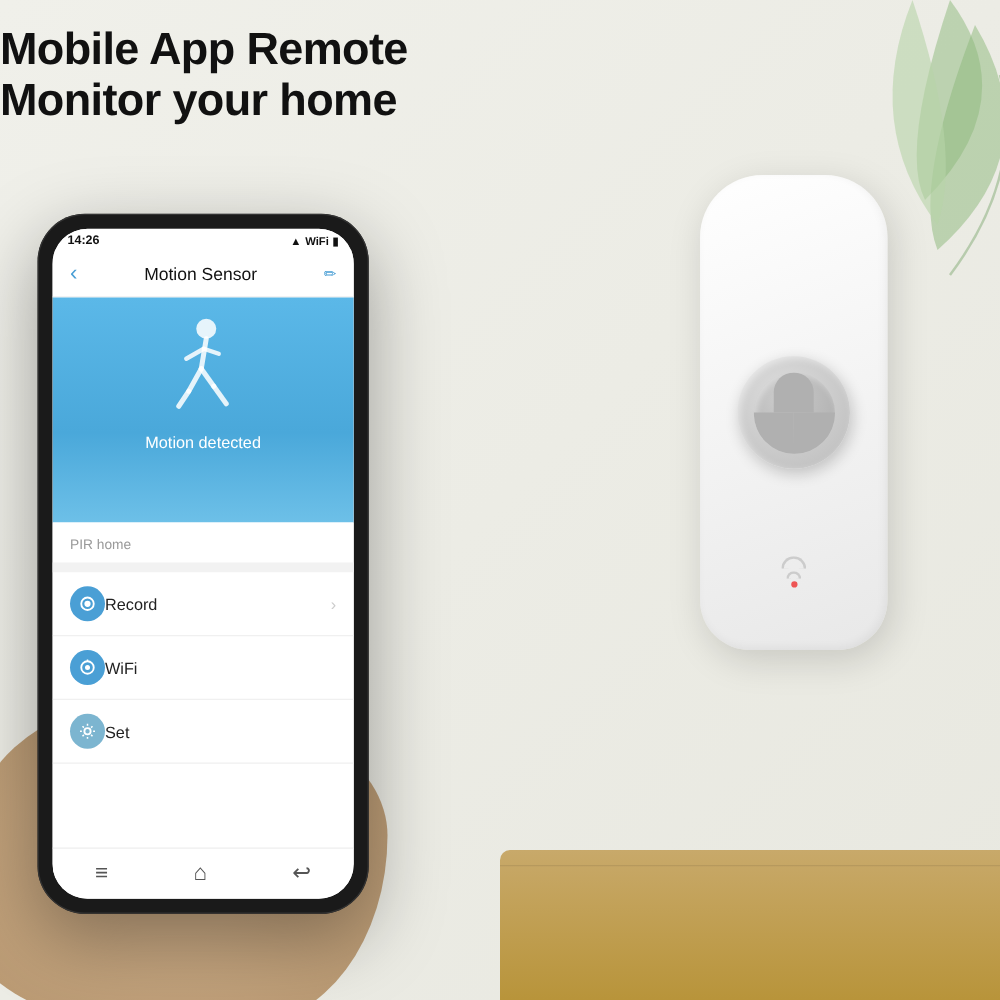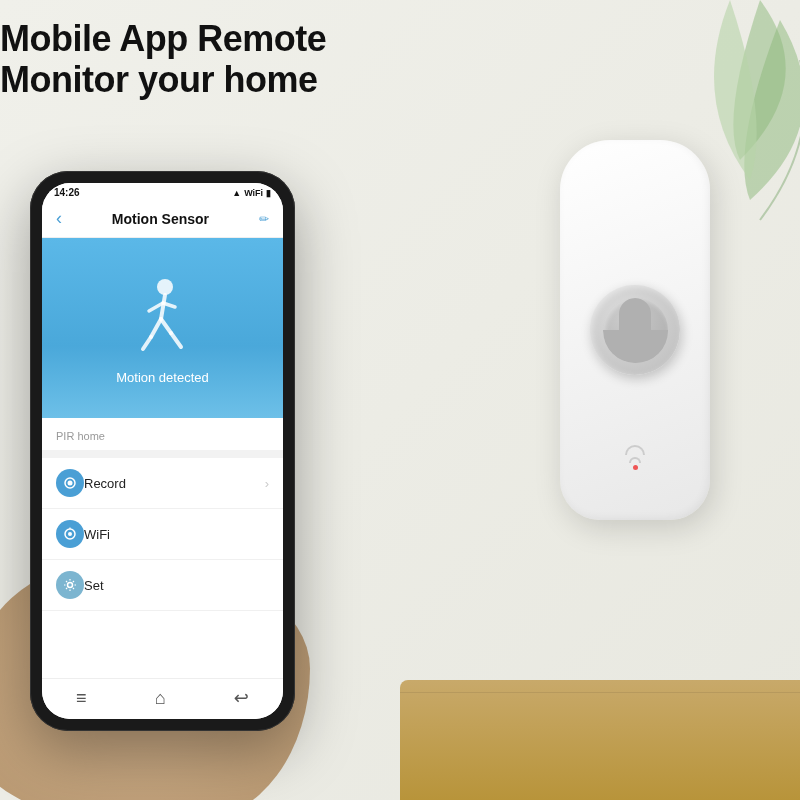--- a/index.html
+++ b/index.html
@@ -103,36 +103,36 @@
       padding: 6px 14px 8px;
       border-bottom: 1px solid #eee;
       flex-shrink: 0;
     }
     .app-header .back-btn {
       color: #4a9fd5;
       font-size: 18px;
     }
     .app-header .title {
       font-size: 14px;
-      font-weight: 700;
+      font-weight: 400;
       color: #111;
     }
     .app-header .edit-btn {
       color: #4a9fd5;
       font-size: 12px;
     }
 
     
     .motion-area {
       background: linear-gradient(180deg, #5bb8e8 0%, #4aa8da 60%, #6dc0e8 100%);
       flex: 0 0 180px;
       display: flex;
       flex-direction: column;
       align-items: center;
-      justify-content: center;
+      justify-content: flex-start;
       padding: 10px;
     }
     .motion-figure {
       width: 70px;
       height: 90px;
       display: flex;
       align-items: center;
       justify-content: center;
       margin-bottom: 8px;
     }

